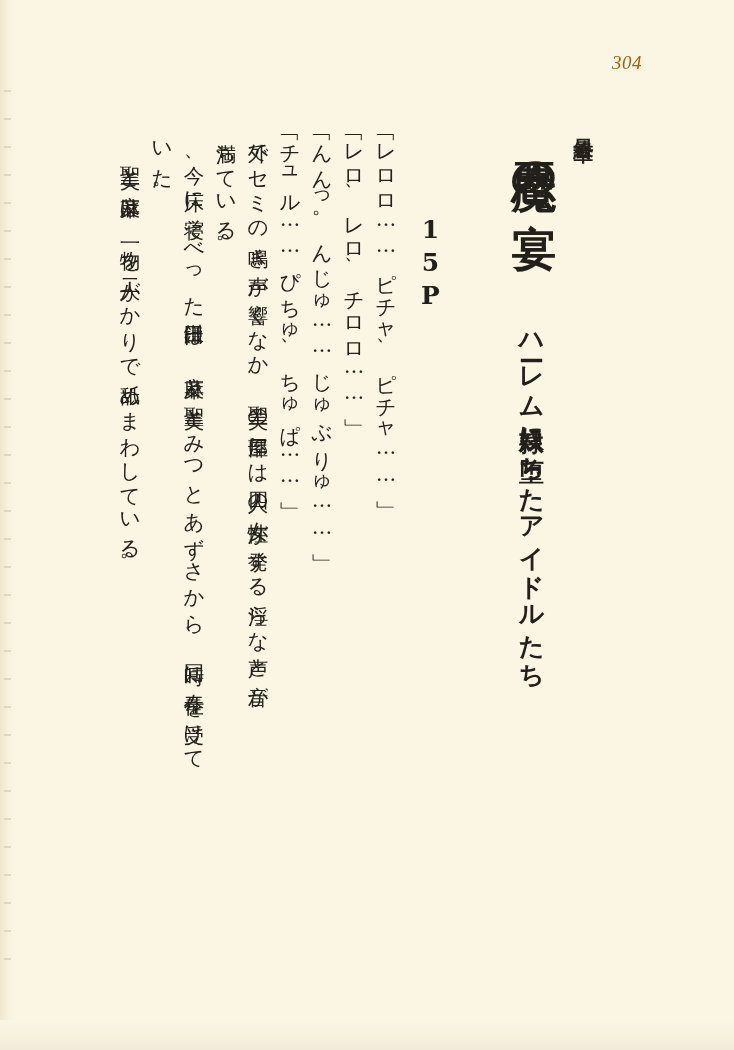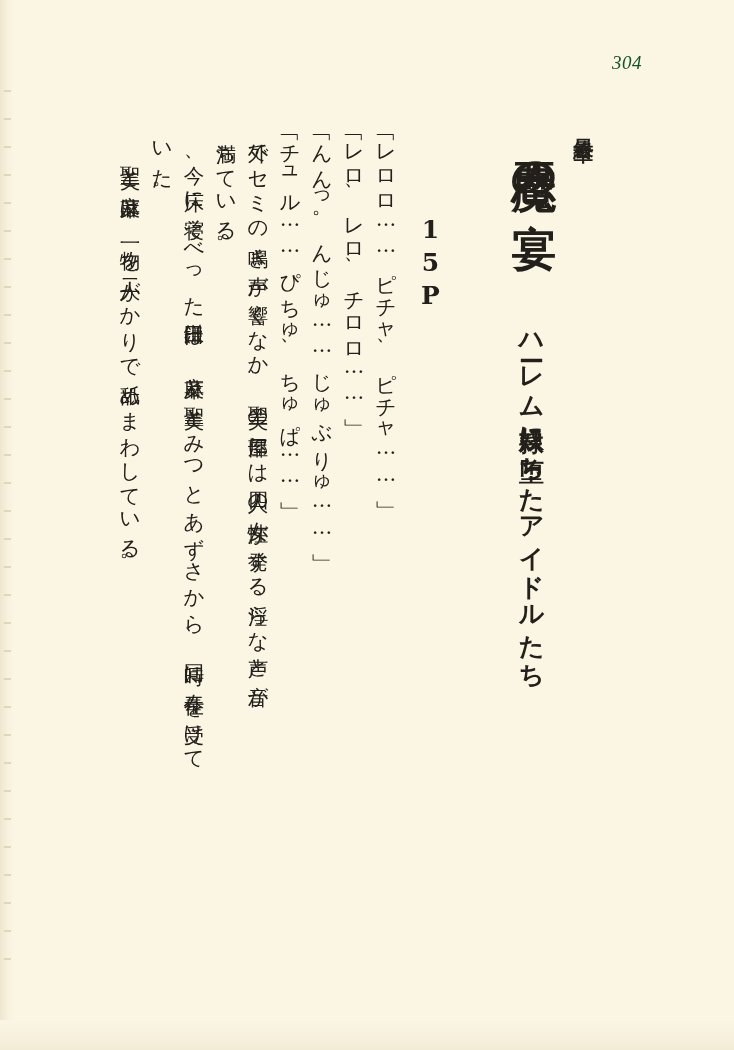--- a/index.html
+++ b/index.html
@@ -44,21 +44,21 @@
     opacity: .75;
   }
 
   .page-number {
     position: absolute;
     top: 52px;
     right: 92px;
     font-family: "Liberation Serif", serif;
     font-style: italic;
     font-size: 19px;
-    color: #14532d;
+    color: #a16207;
     letter-spacing: .5px;
   }
 
   
   .vtext {
     writing-mode: vertical-rl;
     text-orientation: upright;
     font-family: "DejaVu Serif", "Liberation Serif", serif;
     color: #23201b;
   }

